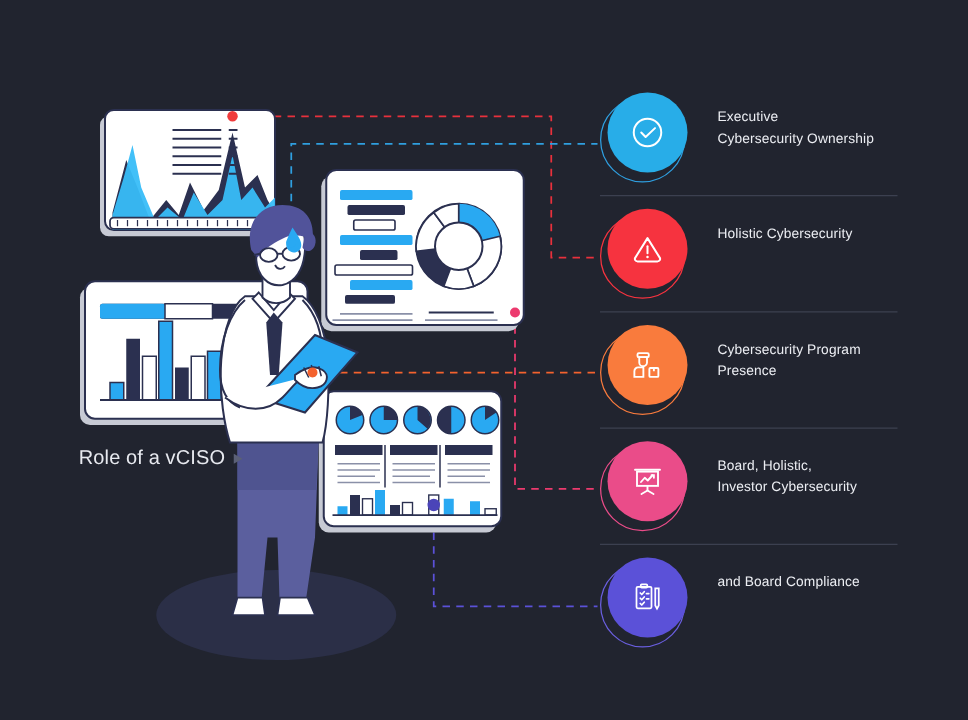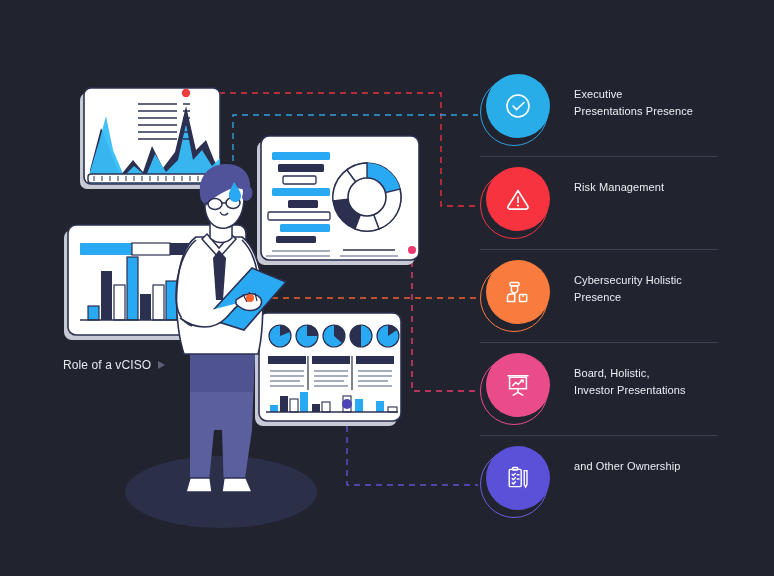--- a/index.html
+++ b/index.html
@@ -33,21 +33,21 @@
     color:#eceef3;font-size:11px;line-height:17px;
     letter-spacing:.1px;
   }
   .divider{
     position:absolute;left:8px;width:238px;height:1px;
     background:#3c4050;
   }
   
   .caption{
     position:absolute;left:63px;top:358px;
-    color:#e7e9ef;font-size:12px;letter-spacing:.1px;
+    color:#e7e9ef;font-size:16px;letter-spacing:.1px;
     display:flex;align-items:center;gap:7px;
   }
   .caption .tri{
     width:0;height:0;border-left:7px solid #5b6076;
     border-top:4.5px solid transparent;border-bottom:4.5px solid transparent;
   }
 </style>
 </head>
 <body>
 
@@ -308,57 +308,57 @@
         <div class="ring" style="border-color:#2f9fe0"></div>
         <div class="disc" style="background:#28ade8">
           <svg width="30" height="30" viewBox="0 0 30 30" fill="none" stroke="#ffffff" stroke-width="1.6">
             <circle cx="15" cy="15" r="11"></circle>
             <path d="M10 15 l3.5 3.6 L21 11.5" stroke-linecap="round" stroke-linejoin="round"></path>
           </svg>
         </div>
       </div>
       <div class="label">
         <div>Executive</div>
-        <div>Presentations Presence</div>
+        <div>Cybersecurity Ownership</div>
       </div>
       <div class="divider" style="top:90px"></div>
     </div>
 
     <div class="row">
       <div class="icon-wrap">
         <div class="ring" style="border-color:#f6333f"></div>
         <div class="disc" style="background:#f6333f">
           <svg width="30" height="30" viewBox="0 0 30 30" fill="none" stroke="#ffffff" stroke-width="1.6">
             <path d="M15 6.5 L25 22.5 a2 2 0 0 1 -1.8 2.6 H6.8 A2 2 0 0 1 5 22.5 Z" stroke-linejoin="round"></path>
             <line x1="15" y1="13" x2="15" y2="18.5" stroke-linecap="round"></line>
             <circle cx="15" cy="21.6" r="1" fill="#ffffff" stroke="none"></circle>
           </svg>
         </div>
       </div>
       <div class="label">
-        <div>Risk Management</div>
+        <div>Holistic Cybersecurity</div>
       </div>
       <div class="divider" style="top:90px"></div>
     </div>
 
     <div class="row">
       <div class="icon-wrap">
         <div class="ring" style="border-color:#f97b3d"></div>
         <div class="disc" style="background:#f97b3d">
           <svg width="30" height="30" viewBox="0 0 30 30" fill="none" stroke="#ffffff" stroke-width="1.5">
             <rect x="7" y="5.5" width="9" height="3.2" rx="1"></rect>
             <path d="M8.4 8.7 h6.2 v4.2 a3.1 3.1 0 0 1 -6.2 0 Z"></path>
             <path d="M4.5 24.5 v-4.6 a3 3 0 0 1 3 -3 h4.2 v7.6 Z"></path>
             <rect x="16.5" y="17.4" width="7.2" height="7.1" rx="0.8"></rect>
             <line x1="20.1" y1="17.4" x2="20.1" y2="20"></line>
           </svg>
         </div>
       </div>
       <div class="label">
-        <div>Cybersecurity Holistic</div>
+        <div>Cybersecurity Program</div>
         <div>Presence</div>
       </div>
       <div class="divider" style="top:90px"></div>
     </div>
 
     <div class="row">
       <div class="icon-wrap">
         <div class="ring" style="border-color:#ea4c89"></div>
         <div class="disc" style="background:#ea4c89">
           <svg width="30" height="30" viewBox="0 0 30 30" fill="none" stroke="#ffffff" stroke-width="1.5">
@@ -367,21 +367,21 @@
             <path d="M9.8 15.6 l3-3.4 2.4 2.2 3.8-4.2" stroke-linecap="round" stroke-linejoin="round"></path>
             <path d="M18.2 10.2 h1.9 v2" stroke-linecap="round"></path>
             <line x1="15" y1="18.7" x2="15" y2="22.4"></line>
             <line x1="15" y1="22.4" x2="10.2" y2="25.2" stroke-linecap="round"></line>
             <line x1="15" y1="22.4" x2="19.8" y2="25.2" stroke-linecap="round"></line>
           </svg>
         </div>
       </div>
       <div class="label">
         <div>Board, Holistic,</div>
-        <div>Investor Presentations</div>
+        <div>Investor Cybersecurity</div>
       </div>
       <div class="divider" style="top:90px"></div>
     </div>
 
     <div class="row">
       <div class="icon-wrap">
         <div class="ring" style="border-color:#6a5fe0"></div>
         <div class="disc" style="background:#5b51d8">
           <svg width="30" height="30" viewBox="0 0 30 30" fill="none" stroke="#ffffff" stroke-width="1.4">
             <rect x="6.2" y="6.4" width="12" height="17.2" rx="1"></rect>
@@ -389,18 +389,18 @@
             <path d="M9.2 11.4 l1.2 1.2 2-2.2" stroke-linecap="round" stroke-linejoin="round"></path>
             <path d="M9.2 15.6 l1.2 1.2 2-2.2" stroke-linecap="round" stroke-linejoin="round"></path>
             <path d="M9.2 19.8 l1.2 1.2 2-2.2" stroke-linecap="round" stroke-linejoin="round"></path>
             <line x1="14.2" y1="11.8" x2="16" y2="11.8" stroke-linecap="round"></line>
             <line x1="14.2" y1="16" x2="16" y2="16" stroke-linecap="round"></line>
             <path d="M21.2 7.6 h2.8 v13.8 l-1.4 2.6 -1.4-2.6 Z"></path>
           </svg>
         </div>
       </div>
       <div class="label">
-        <div>and Other Ownership</div>
+        <div>and Board Compliance</div>
       </div>
     </div>
 
   </div>
 </div>
 
 </body></html>

